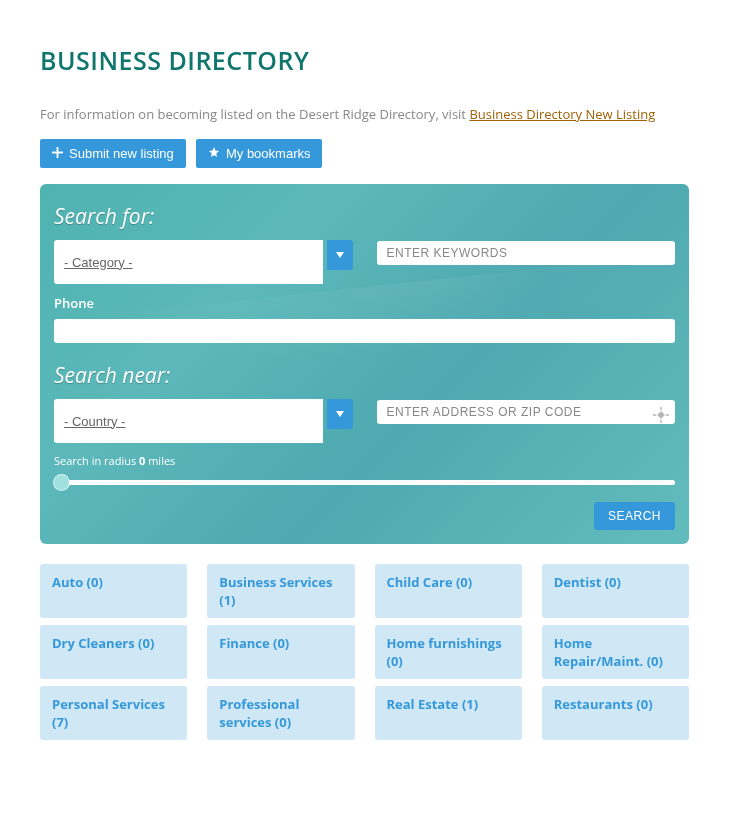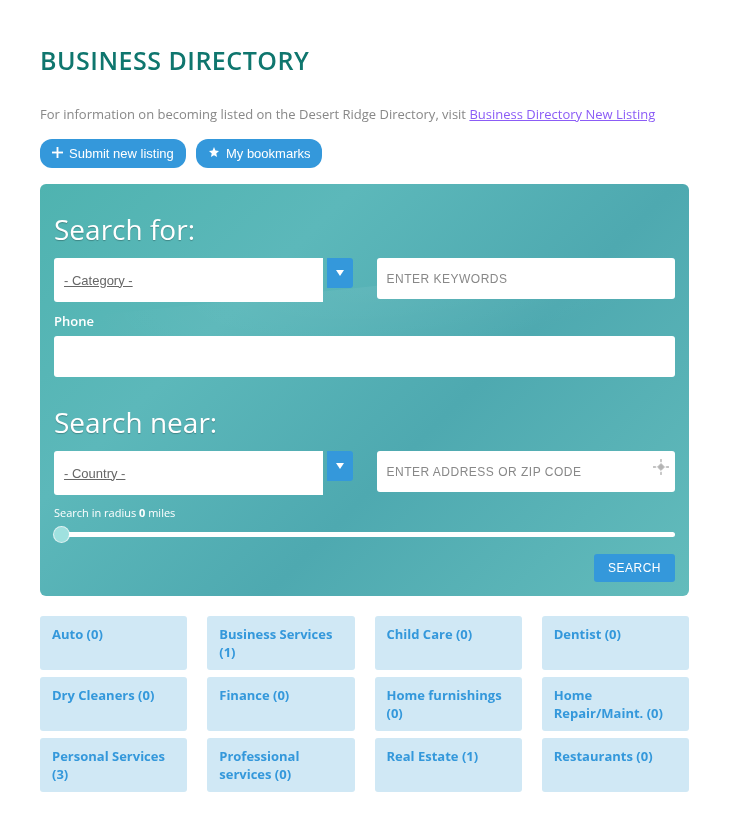--- a/index.html
+++ b/index.html
@@ -17,32 +17,32 @@
       letter-spacing: 0.5px;
       margin-bottom: 28px;
       margin-top: 23px;
     }
     .intro-text {
       font-size: 13px;
       color: #888;
       margin-bottom: 16px;
     }
     .intro-link {
-      color: #8b5cf6;
+      color: #a16207;
       text-decoration: underline;
     }
     .top-buttons { margin-bottom: 16px; }
     .btn {
       display: inline-flex;
       align-items: center;
       gap: 6px;
       background: #3498db;
       color: #fff;
       border: none;
-      border-radius: 12px;
+      border-radius: 2px;
       padding: 7px 12px;
       font-size: 13px;
       cursor: pointer;
       margin-right: 6px;
     }
     .btn .icon { font-size: 13px; }
     .search-panel {
       background: linear-gradient(135deg, #4fb3b0 0%, #5cb8ba 30%, #4ea9b0 60%, #63bcbc 100%);
       border-radius: 6px;
       padding: 14px 14px 14px 14px;
@@ -53,25 +53,26 @@
     .search-panel::before {
       content: "";
       position: absolute;
       left: -40px; top: 100px;
       width: 800px; height: 260px;
       background: radial-gradient(ellipse 500px 120px at 50% 0%, rgba(255,255,255,0.06), transparent 60%);
       transform: rotate(-6deg);
       pointer-events: none;
     }
     .search-heading {
-      color: #fff;
-      font-size: 28px;
+      font-style: italic;
+      color: #fff;
+      font-size: 21px;
       text-shadow: 0 1px 1px rgba(0,0,0,0.25);
       margin-bottom: 10px;
-      margin-top: 12px;
+      margin-top: 4px;
     }
     .search-row {
       display: flex;
       gap: 24px;
       margin-bottom: 10px;
     }
     .search-col { flex: 1; position: relative; }
     .select-wrap {
       display: flex;
     }
@@ -92,21 +93,21 @@
       background: #3498db;
       border-radius: 0 3px 3px 0;
       display: flex;
       align-items: center;
       justify-content: center;
       margin-left: 4px;
     }
     .select-caret svg { fill: #fff; }
     .text-input {
       width: 100%;
-      height: 41px;
+      height: 24px;
       border: none;
       border-radius: 3px;
       padding: 0 10px;
       font-size: 12px;
       color: #888;
       letter-spacing: 0.5px;
       background: #fff;
     }
     .text-input::placeholder { color: #888; letter-spacing: 0.5px; }
     .locate-icon {
@@ -266,19 +267,19 @@
 
   <div class="category-grid" id="category-grid">
       <div class="category-item">Auto (0)</div>
       <div class="category-item">Business Services (1)</div>
       <div class="category-item">Child Care (0)</div>
       <div class="category-item">Dentist (0)</div>
       <div class="category-item">Dry Cleaners (0)</div>
       <div class="category-item">Finance (0)</div>
       <div class="category-item">Home furnishings (0)</div>
       <div class="category-item">Home Repair/Maint. (0)</div>
-      <div class="category-item">Personal Services (3)</div>
+      <div class="category-item">Personal Services (7)</div>
       <div class="category-item">Professional services (0)</div>
       <div class="category-item">Real Estate (1)</div>
       <div class="category-item">Restaurants (0)</div>
     </div>
 
 </div>
 
 </body></html>

